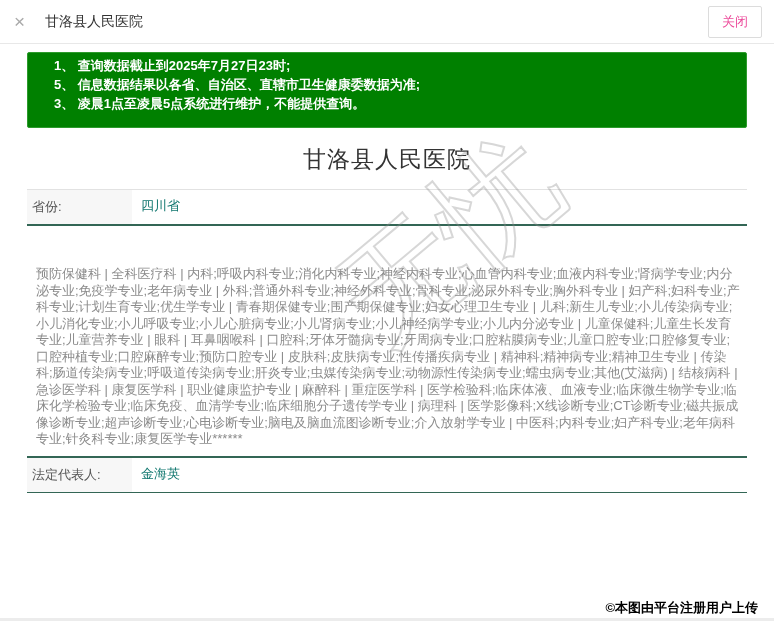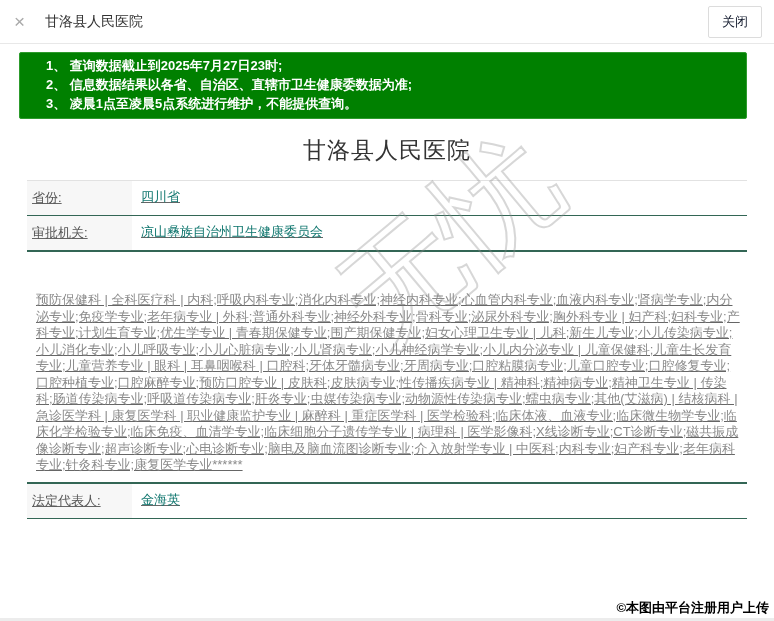--- a/index.html
+++ b/index.html
@@ -27,56 +27,55 @@
     line-height: 1;
     cursor: pointer;
     margin-right: 20px;
     font-weight: 400;
   }
   .topbar-title { color: #333; font-size: 14px; }
   .topbar-spacer { flex: 1; }
   .btn-close-top {
     border: 1px solid #dcdcdc;
     background: #fff;
-    color: #0f172a;
+    color: #ec4899;
     font-size: 13px;
     padding: 6px 13px;
     border-radius: 2px;
     cursor: pointer;
     font-family: inherit;
   }
 
   
   .notice {
-    margin: 8px 27px 0 19px;
+    margin: 8px 27px 0 27px;
     background: #008000;
     border: 1px solid #2d9b2d;
     border-radius: 2px;
-    padding: 3px 10px 5px 26px;
+    padding: 3px 10px 14px 26px;
     color: #ffffff;
     font-weight: 700;
     font-size: 13px;
   }
   .notice-line { line-height: 19px; white-space: nowrap; }
 
   
   .page-title {
     text-align: center;
     color: #333;
     font-size: 23px;
     margin: 16px 0 14px 0;
     font-weight: 400;
     letter-spacing: 1px;
   }
 
   
   .info-table {
     margin: 0 27px;
     border-top: 1px solid #e2e2e2;
-    text-decoration: underline;
   }
   .info-row {
     display: flex;
     border-bottom: 1px solid #336655;
     background: #fff;
   }
   .cell-label {
     flex: 0 0 105px;
     background: #f7f7f7;
     color: #555;
@@ -86,21 +85,21 @@
   .cell-value {
     flex: 1;
     color: #0f766e;
     padding: 8px 6px 8px 9px;
     font-size: 13px;
     line-height: 16.5px;
   }
   .cell-value.muted { color: #8b8b8b; margin-top: 32px; }
   .credit {
     position: absolute;
-    right: 5px;
+    right: 16px;
     bottom: 4px;
     font-size: 13px;
     font-weight: 700;
     color: #000;
     text-shadow: -1px -1px 0 #fff, 1px -1px 0 #fff, -1px 1px 0 #fff, 1px 1px 0 #fff;
   }
 
   
   .watermark {
     position: absolute;
@@ -128,36 +127,32 @@
 
 <div class="topbar">
   <span class="close-x">×</span>
   <span class="topbar-title">甘洛县人民医院</span>
   <span class="topbar-spacer"></span>
   <button class="btn-close-top">关闭</button>
 </div>
 
 <div class="notice">
   <div class="notice-line">1、 查询数据截止到2025年7月27日23时;</div>
-  <div class="notice-line">2、 信息数据结果以各省、自治区、直辖市卫生健康委数据为准;</div>
+  <div class="notice-line">5、 信息数据结果以各省、自治区、直辖市卫生健康委数据为准;</div>
   <div class="notice-line">3、 凌晨1点至凌晨5点系统进行维护，不能提供查询。</div>
 </div>
 
 <div class="page-title">甘洛县人民医院</div>
 
 <div class="watermark">无忧</div>
 
 <div class="info-table">
   <div class="info-row">
     <div class="cell-label">省份:</div>
     <div class="cell-value">四川省</div>
-  </div>
-  <div class="info-row">
-    <div class="cell-label">审批机关:</div>
-    <div class="cell-value">凉山彝族自治州卫生健康委员会</div>
   </div>
   <div class="info-row">
   </div>
   <div class="info-row">
     <div class="cell-value muted">预防保健科 | 全科医疗科 | 内科;呼吸内科专业;消化内科专业;神经内科专业;心血管内科专业;血液内科专业;肾病学专业;内分泌专业;免疫学专业;老年病专业 | 外科;普通外科专业;神经外科专业;骨科专业;泌尿外科专业;胸外科专业 | 妇产科;妇科专业;产科专业;计划生育专业;优生学专业 | 青春期保健专业;围产期保健专业;妇女心理卫生专业 | 儿科;新生儿专业;小儿传染病专业;小儿消化专业;小儿呼吸专业;小儿心脏病专业;小儿肾病专业;小儿神经病学专业;小儿内分泌专业 | 儿童保健科;儿童生长发育专业;儿童营养专业 | 眼科 | 耳鼻咽喉科 | 口腔科;牙体牙髓病专业;牙周病专业;口腔粘膜病专业;儿童口腔专业;口腔修复专业;口腔种植专业;口腔麻醉专业;预防口腔专业 | 皮肤科;皮肤病专业;性传播疾病专业 | 精神科;精神病专业;精神卫生专业 | 传染科;肠道传染病专业;呼吸道传染病专业;肝炎专业;虫媒传染病专业;动物源性传染病专业;蠕虫病专业;其他(艾滋病) | 结核病科 | 急诊医学科 | 康复医学科 | 职业健康监护专业 | 麻醉科 | 重症医学科 | 医学检验科;临床体液、血液专业;临床微生物学专业;临床化学检验专业;临床免疫、血清学专业;临床细胞分子遗传学专业 | 病理科 | 医学影像科;X线诊断专业;CT诊断专业;磁共振成像诊断专业;超声诊断专业;心电诊断专业;脑电及脑血流图诊断专业;介入放射学专业 | 中医科;内科专业;妇产科专业;老年病科专业;针灸科专业;康复医学专业******</div>
   </div>
   <div class="info-row">
   </div>
   <div class="info-row">
     <div class="cell-label">法定代表人:</div>

